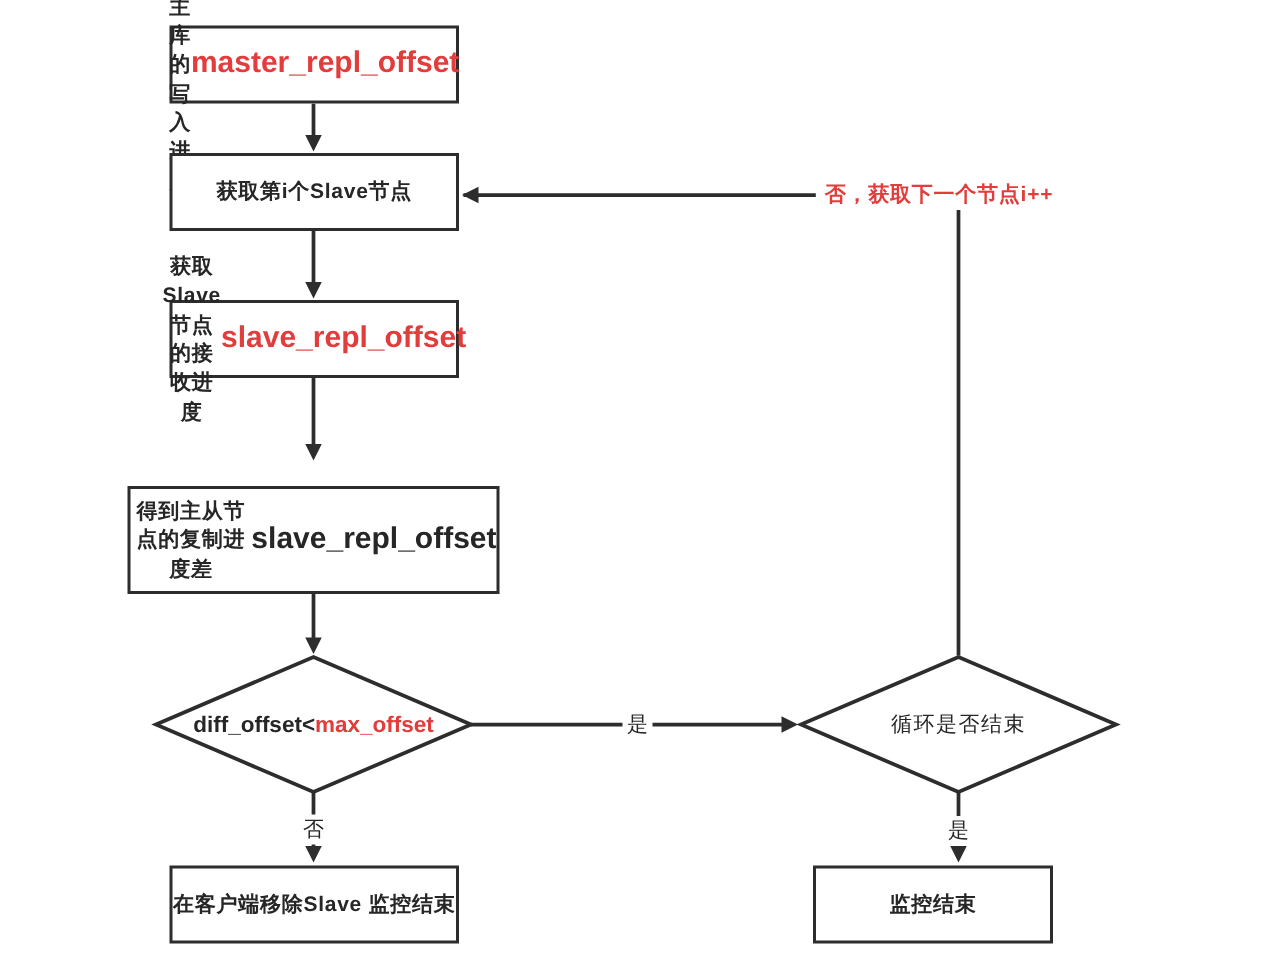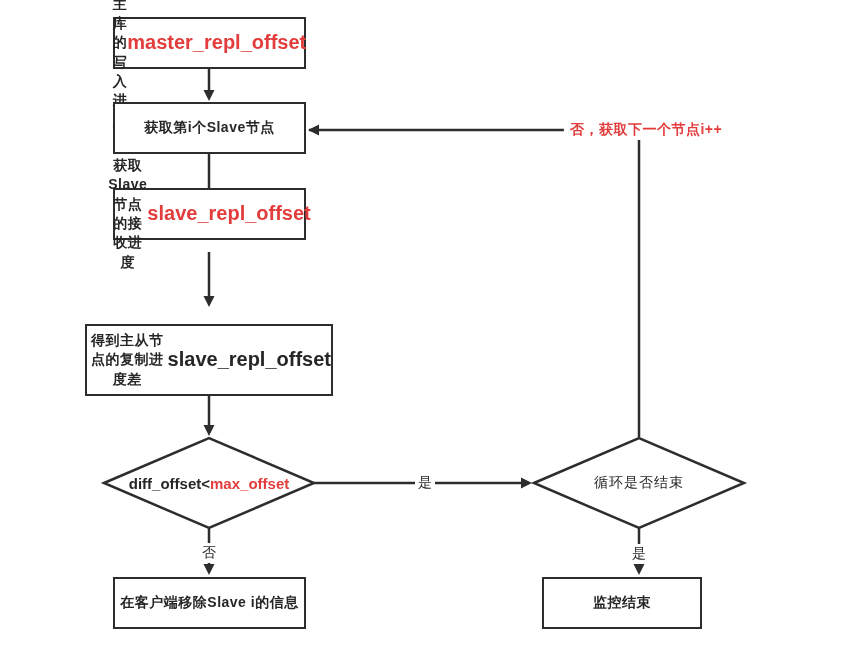--- a/index.html
+++ b/index.html
@@ -57,21 +57,20 @@
     color:var(--text);
     font-size:14px;
     padding:1px 3px;
     white-space:nowrap;
   }
   .edge-label.redlbl{
     color:var(--red);
     font-weight:bold;
     padding:1px 6px;
     letter-spacing:0.5px;
-    margin-left:20px;
   }
   .watermark{
     position:absolute;
     left:660px;top:609px;
     font-size:19px;
     color:var(--watermark);
     letter-spacing:1px;
     white-space:nowrap;
   }
 </style>
@@ -107,32 +106,32 @@
 
   <div class="node" style="left:113px;top:17px;width:193px;height:52px;">
     <div>获取主库的写入进度</div>
     <div class="code red">master_repl_offset</div>
   </div>
 
   <div class="node" style="left:113px;top:102px;width:193px;height:52px;">
     <div>获取第i个Slave节点</div>
   </div>
 
-  <div class="node" style="left:113px;top:188px;width:193px;height:52px;">
+  <div class="node" style="left:113px;top:200px;width:193px;height:52px;">
     <div>获取Slave节点的接收进度</div>
     <div class="code red">slave_repl_offset</div>
   </div>
 
   <div class="node" style="left:85px;top:308px;width:248px;height:72px;margin-top:16px;">
     <div>得到主从节点的复制进度差</div>
     <div class="code">slave_repl_offset</div>
   </div>
 
   <div class="node" style="left:113px;top:577px;width:193px;height:52px;">
-    <div>在客户端移除Slave i的信息</div>
+    <div>在客户端移除Slave 监控结束</div>
   </div>
 
   <div class="node" style="left:542px;top:577px;width:160px;height:52px;">
     <div>监控结束</div>
   </div>
 
   <div class="dlabel" style="left:104px;top:438px;width:210px;height:90px;">
     <span>diff_offset&lt;</span>
       <span class="red">max_offset</span>
   </div>

